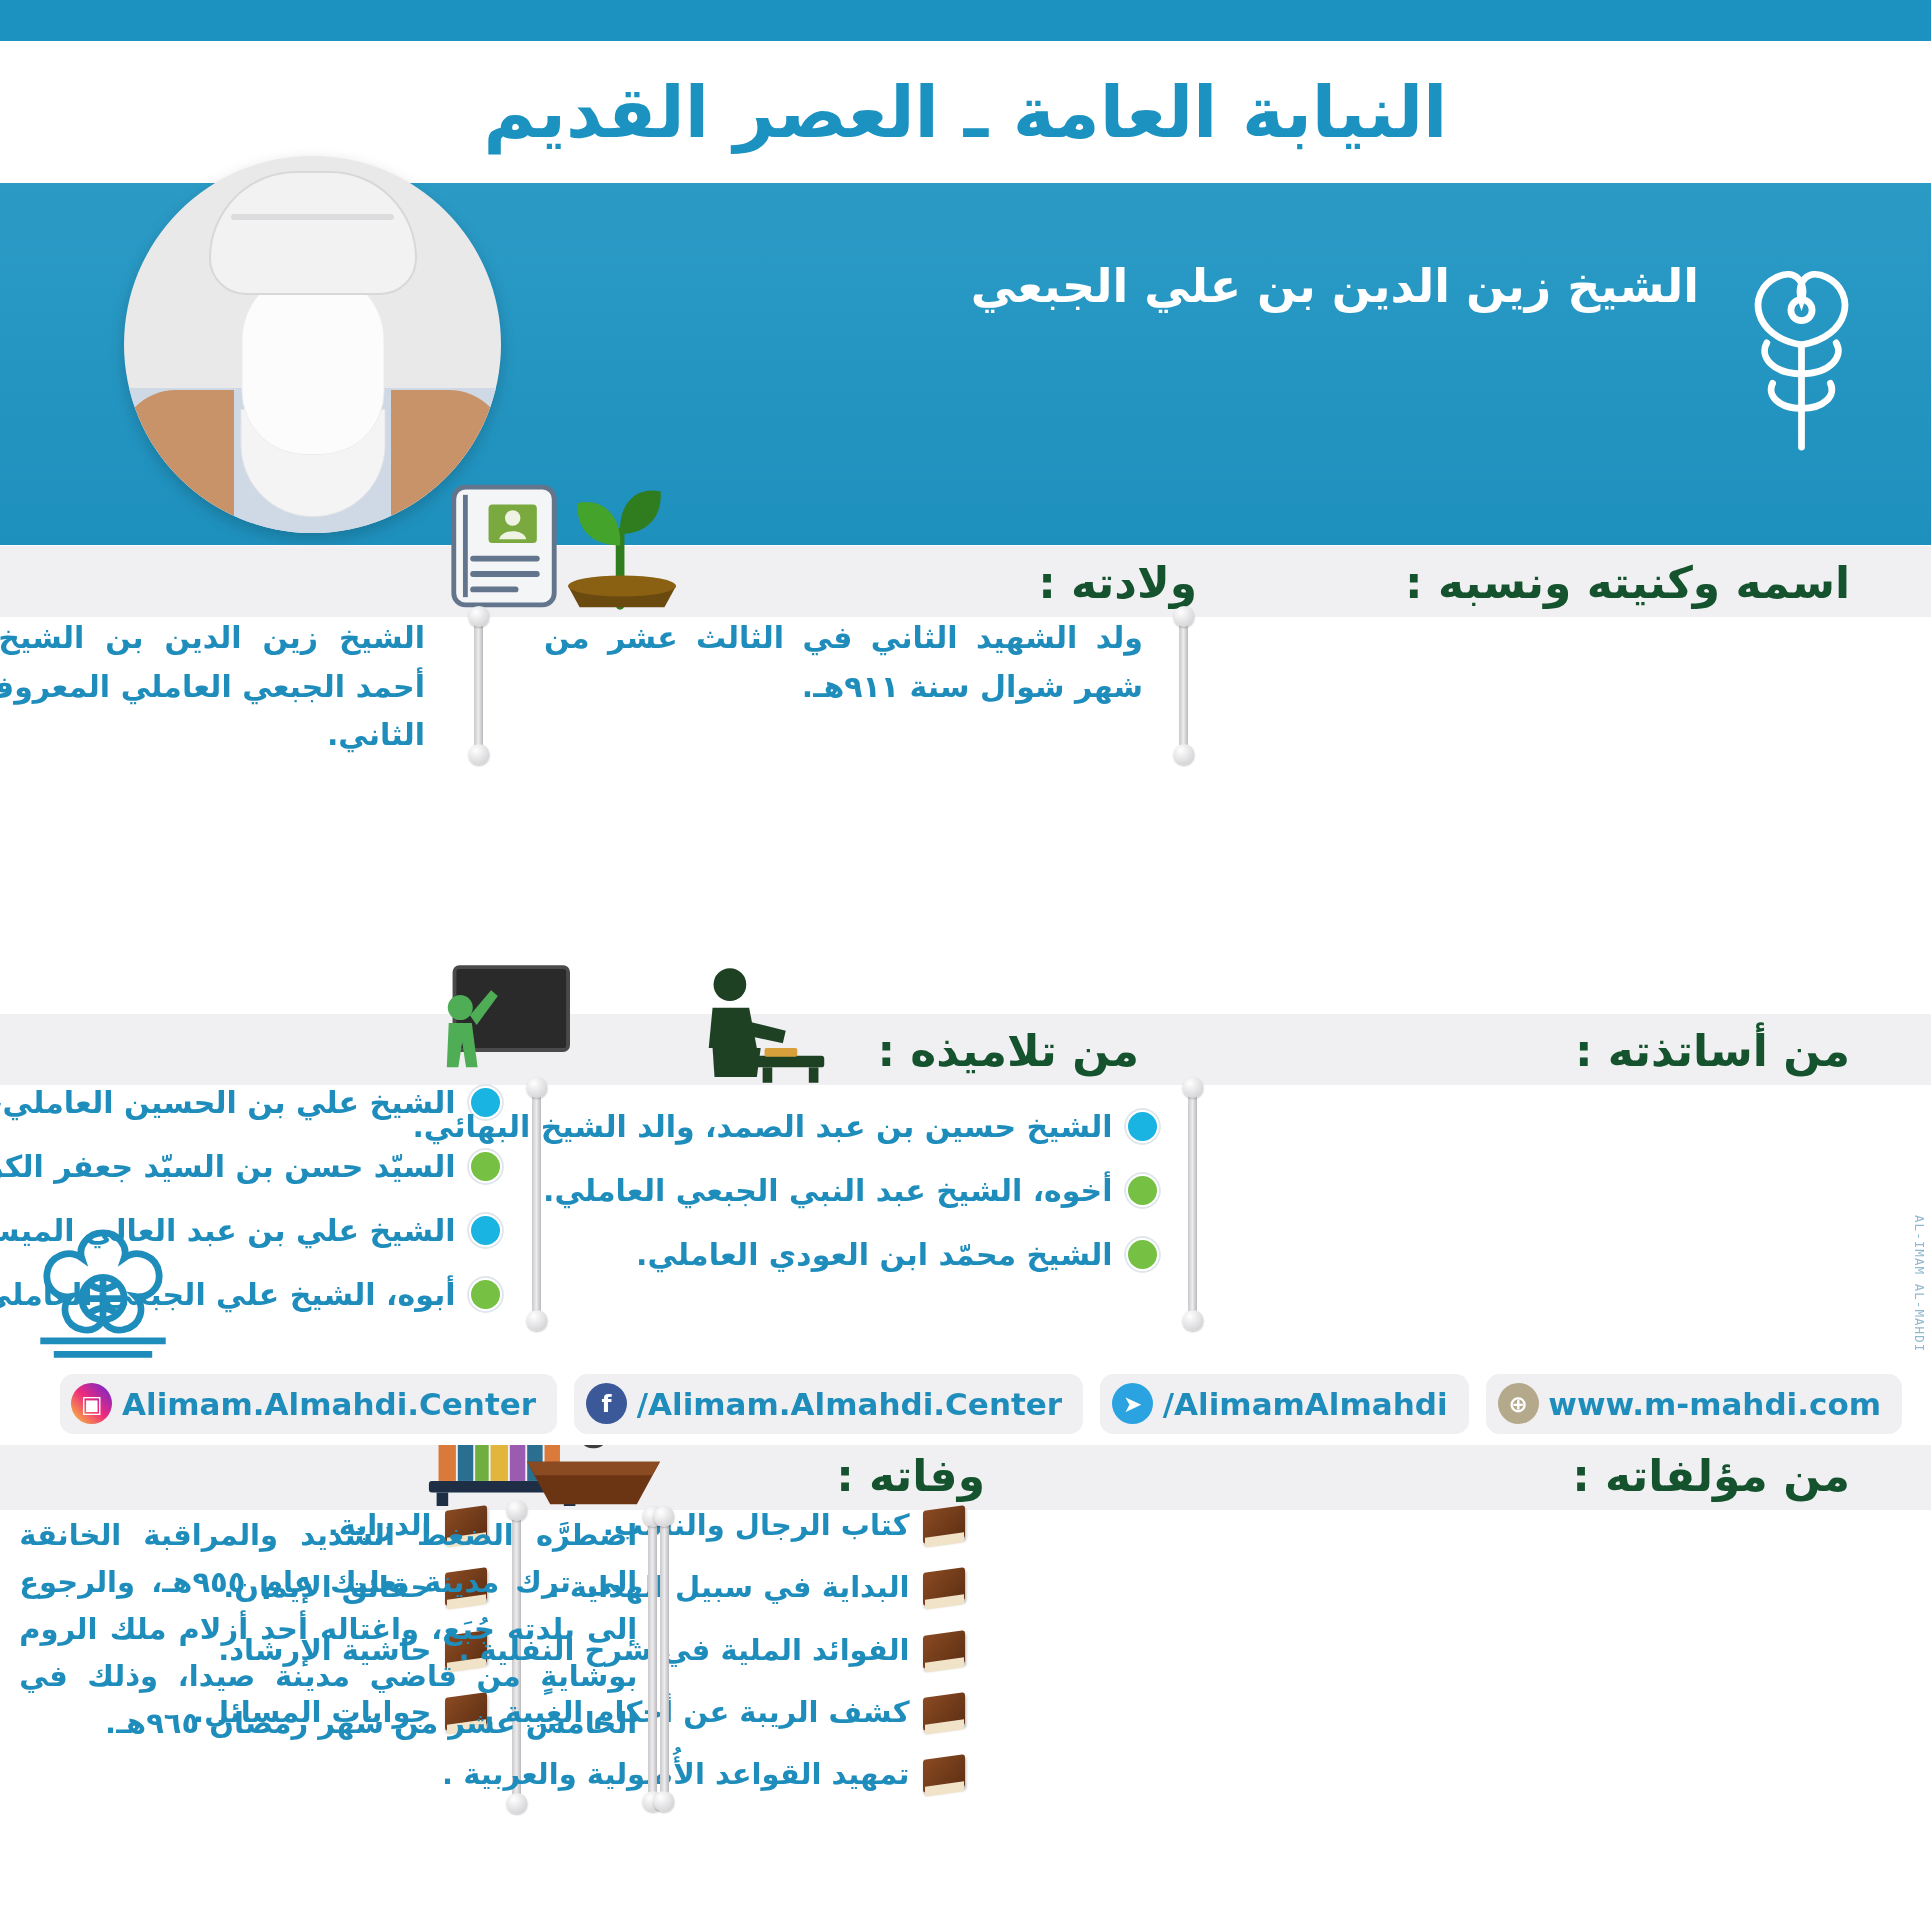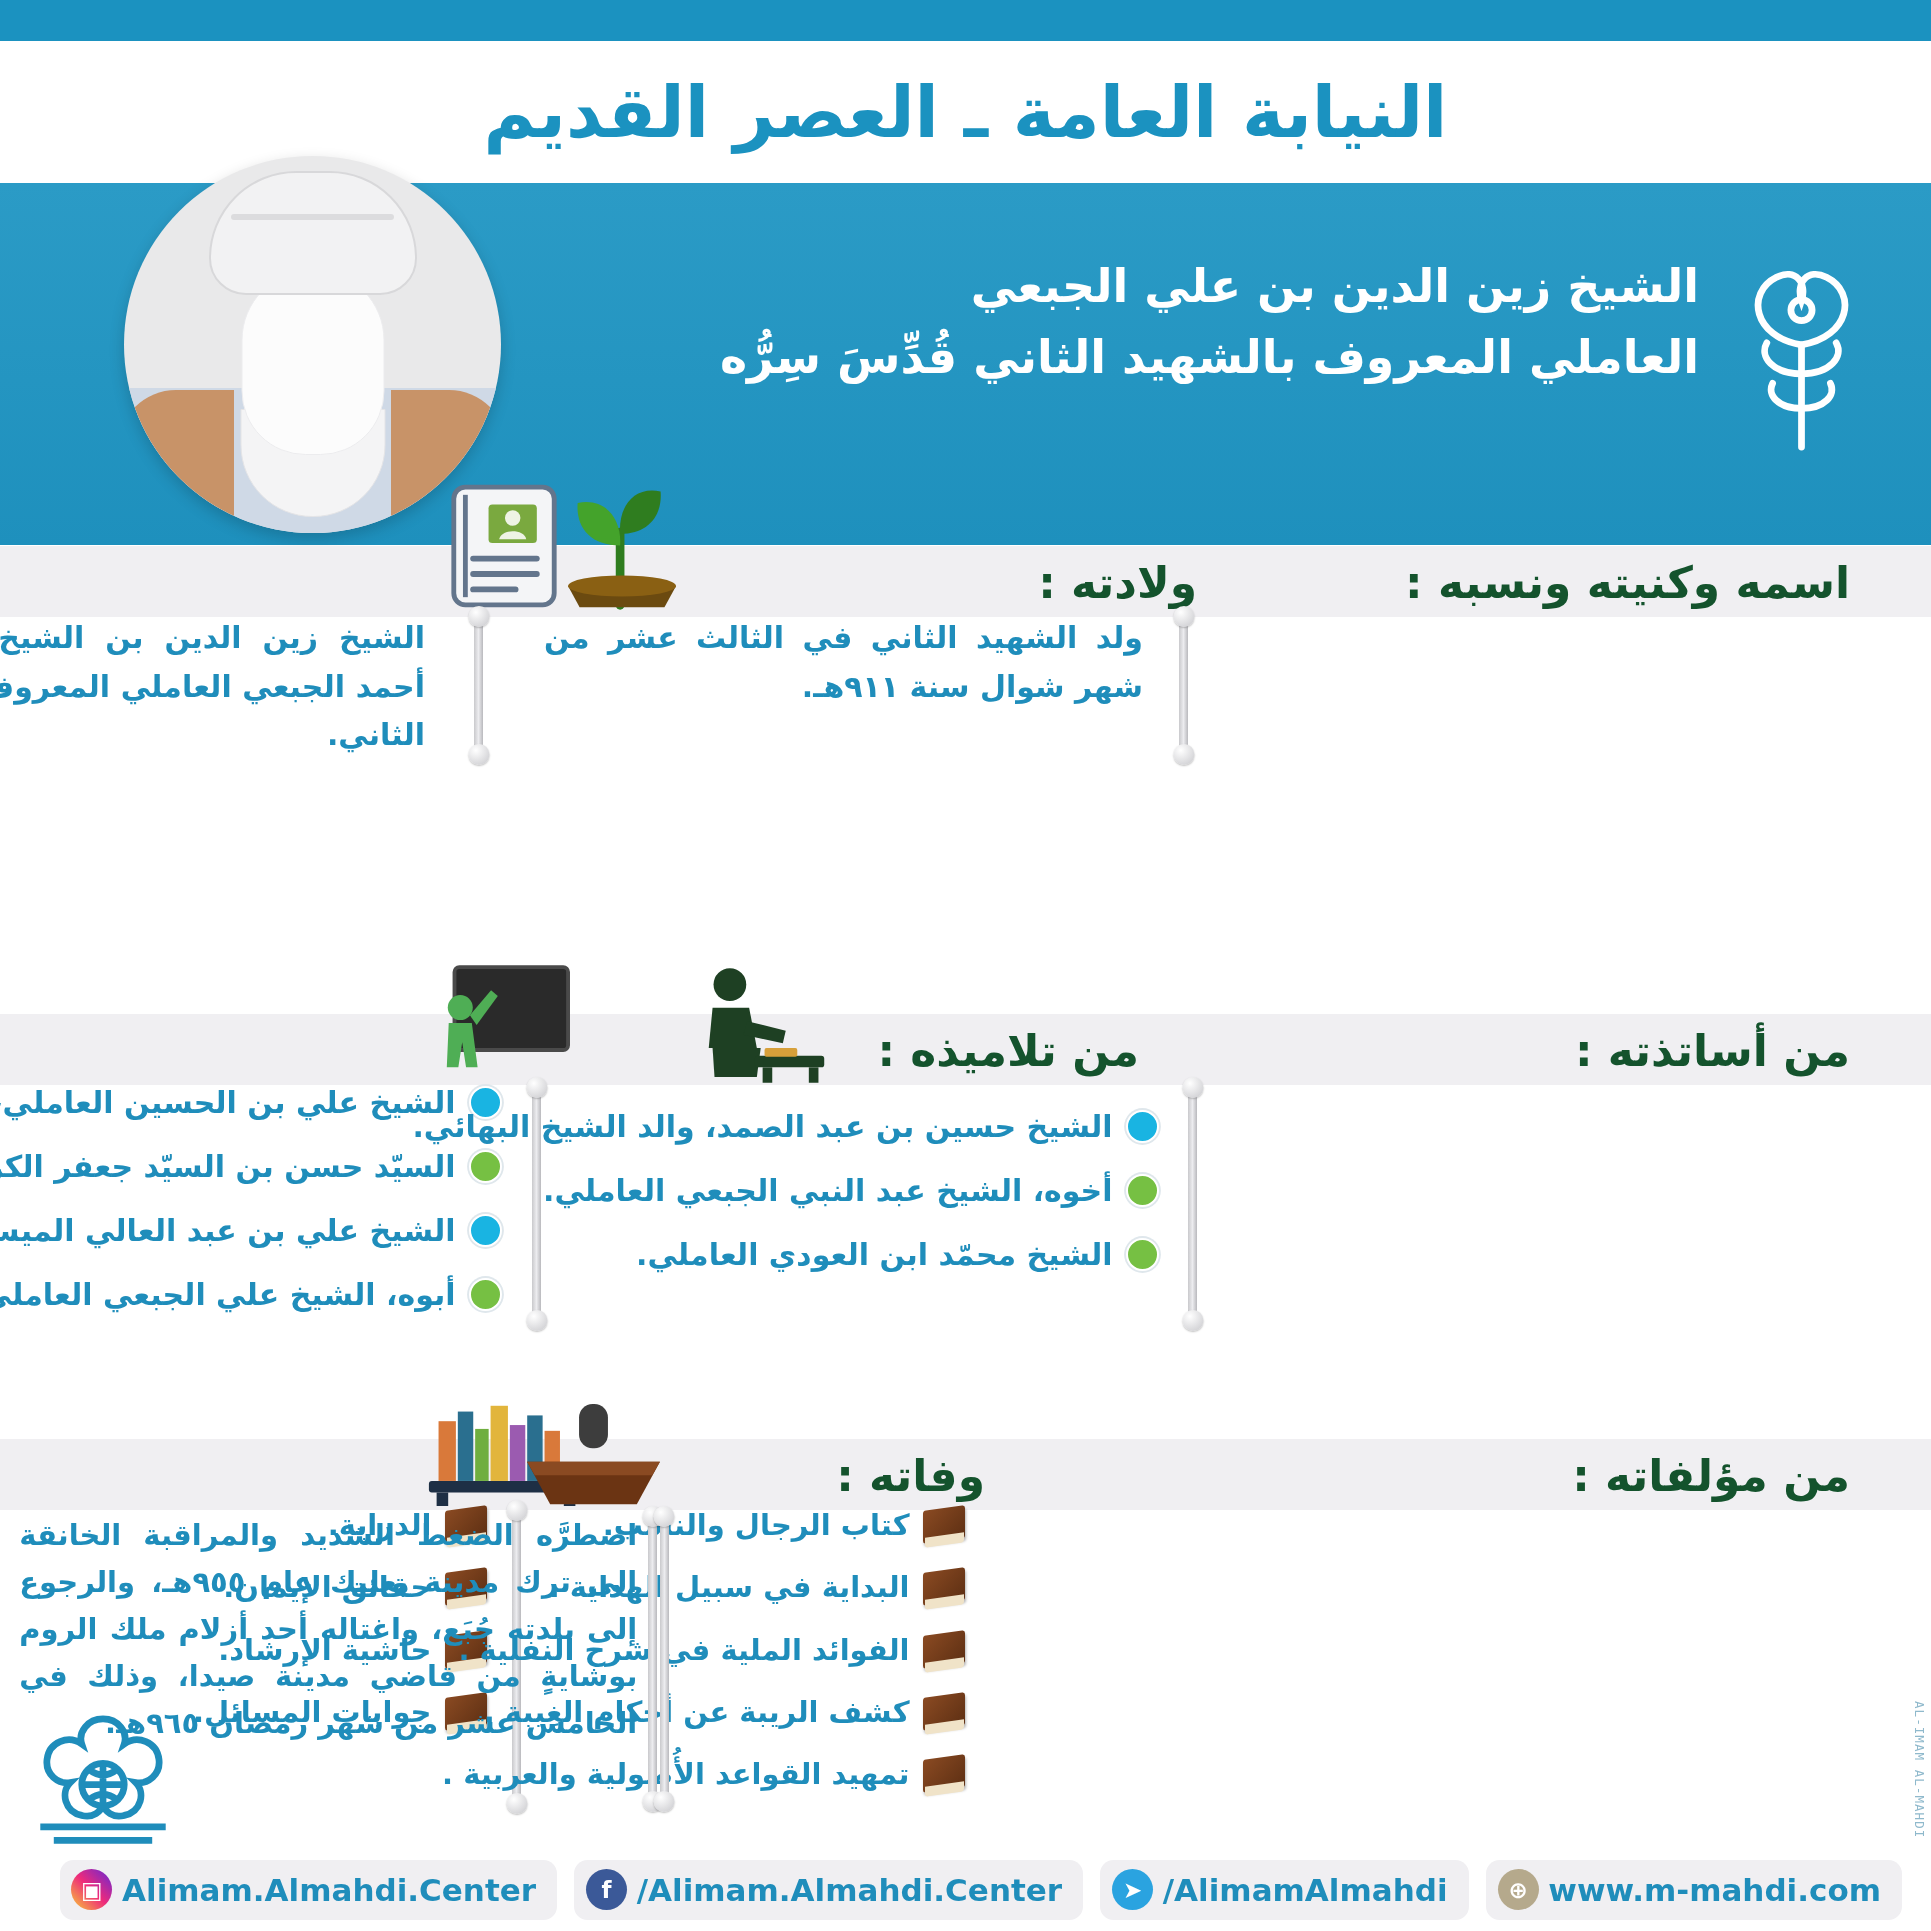--- a/index.html
+++ b/index.html
@@ -5,21 +5,21 @@
 <style>
   * { box-sizing: border-box; margin: 0; padding: 0; }
   html, body {
     width: 1931px; height: 1931px;
     font-family: "DejaVu Sans", "Liberation Sans", sans-serif;
     background: #ffffff;
     overflow: hidden;
   }
   #page {
     position: relative;
-    width: 1931px; height: 1931px;
+    width: 1931px; height: 1445px;
     background: #ffffff;
   }
 
   
   .topbar {
     position: absolute; left: 0; top: 0; width: 1931px; height: 41px;
     background: #1b92c0;
   }
   .title-zone {
     position: absolute; left: 0; top: 41px; width: 1931px; height: 143px;
@@ -215,21 +215,20 @@
       <div class="robe"></div>
       <div class="cloak-l"></div>
       <div class="cloak-r"></div>
       <div class="beard"></div>
       <div class="face"></div>
       <div class="turban"></div>
     </div>
 
     <div class="hero-names">
       <div class="ln">الشيخ زين الدين بن علي الجبعي</div>
-      <div class="ln">العاملي المعروف بالشهيد الثاني قُدِّسَ سِرُّه</div>
     </div>
 
     <svg class="ornament" viewBox="0 0 140 230">
       <g fill="none" stroke="#ffffff" stroke-width="7" stroke-linecap="round">
         <path d="M70 226 L70 120"></path>
         <path d="M70 120 C20 112 12 66 44 50 C64 40 76 56 70 74 C64 56 76 40 96 50 C128 66 120 112 70 120Z"></path>
         <path d="M70 150 C40 150 26 132 34 118"></path>
         <path d="M70 150 C100 150 114 132 106 118"></path>
         <path d="M70 186 C46 186 34 172 40 160"></path>
         <path d="M70 186 C94 186 106 172 100 160"></path>

